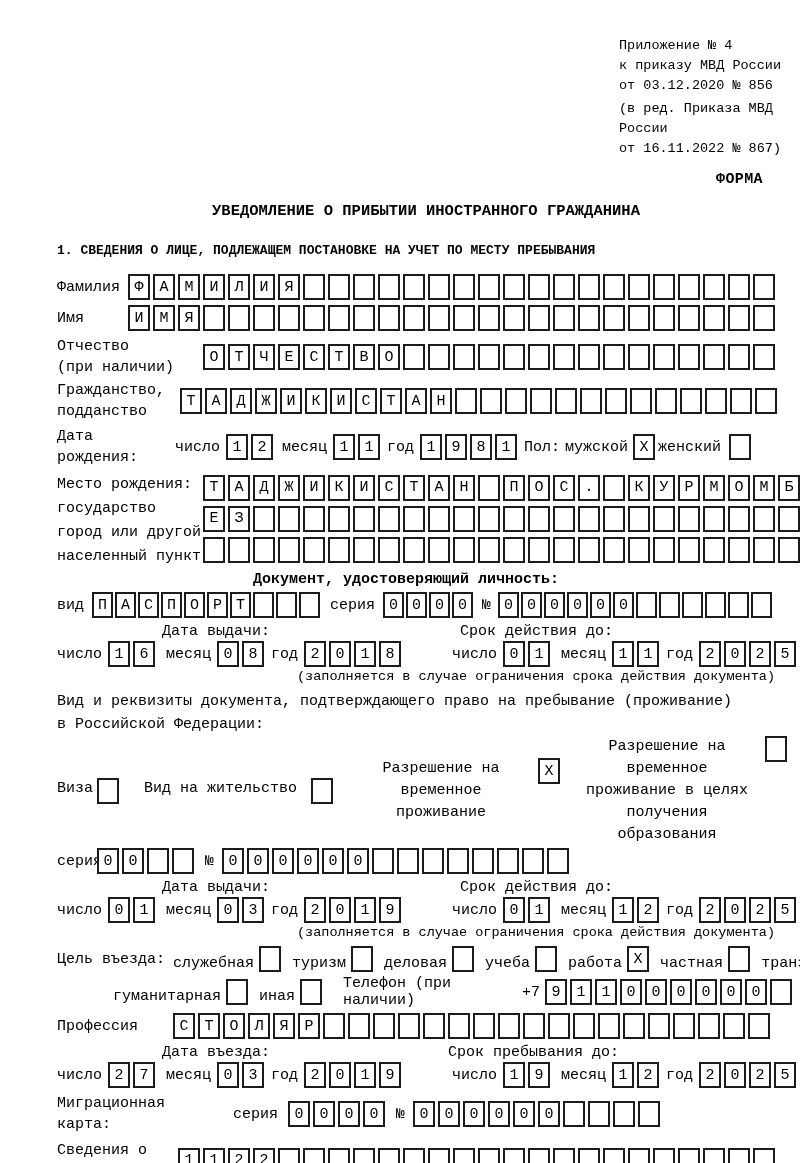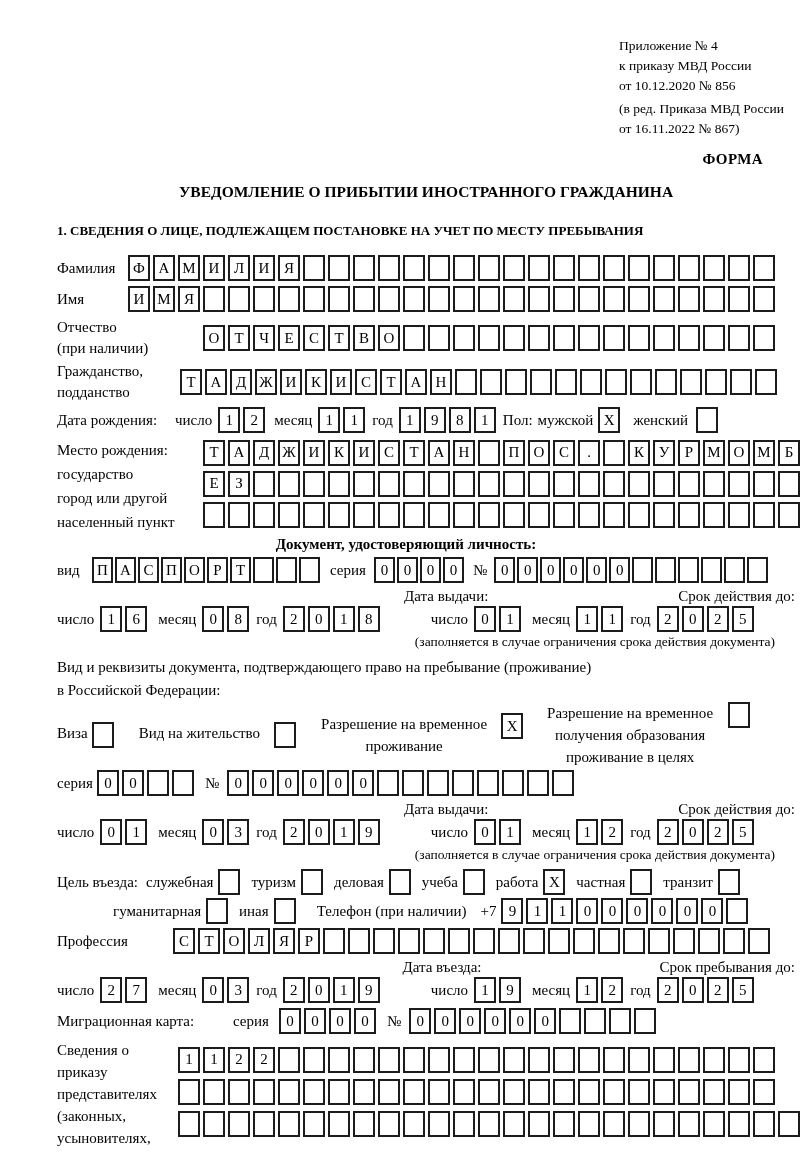--- a/index.html
+++ b/index.html
@@ -1,52 +1,52 @@
 <!DOCTYPE html>
 <html><head>
 <meta charset="utf-8">
 <style>
   html,body{margin:0;padding:0;background:#fff;}
   .page{width:800px;height:1163px;box-sizing:border-box;padding:36px 5px 0 57px;
-        font-family:Liberation Serif, serif;font-size:15px;color:#000;overflow:hidden;background:#fff;}
+        font-family:Liberation Mono, monospace;font-size:15px;color:#000;overflow:hidden;background:#fff;}
   .appendix{margin-left:562px;font-size:13.5px;line-height:20px;}
   .appendix .amend{margin-top:3px;}
   .forma{font-weight:bold;text-align:right;margin:12px 32px 0 0;font-size:15px;letter-spacing:.4px;}
   .title{font-weight:bold;text-align:center;font-size:15.5px;line-height:23px;margin-top:12px;}
   .t-underline{display:inline-block;width:58px;border-bottom:2px solid #3a3a3a;height:13px;margin-left:12px;}
   .sect{font-weight:bold;font-size:13px;margin-top:20px;margin-bottom:16px;}
   .frow{display:flex;align-items:center;margin-bottom:2px;flex-wrap:nowrap;}
   .flabel{flex:none;line-height:21px;}
   .cellrow{display:flex;flex:none;}
   .cell{flex:none;width:18px;height:22px;border:2px solid #1c1c1c;margin-right:3px;
         display:flex;align-items:center;justify-content:center;font-size:15px;line-height:1;background:#fff;}
   .tight .cell{width:17px;margin-right:2px;}
   .mb5{margin-bottom:5px;}
   .lblcol{flex:none;line-height:24px;}
   .rowstack .cellrow{margin-bottom:5px;}
   .dochead{font-weight:bold;text-align:center;margin:2px 40px 4px 0;}
-  .dlr{display:flex;margin-bottom:1px;justify-content:flex-end;}
+  .dlr{display:flex;margin-bottom:1px;}
   .dg{display:flex;align-items:center;flex:none;}
   .dg .w{margin-right:6px;}
   .note{font-size:13.5px;text-align:right;margin:1px 20px 6px 0;}
-  .chk{display:flex;align-items:center;margin-left:8px;flex:none;}
+  .chk{display:flex;align-items:flex-end;margin-left:8px;flex:none;}
   .chk-l{margin-right:5px;}
   .ptype{display:flex;align-items:flex-start;flex:none;}
   .ptype .pl{text-align:center;line-height:22px;}
   .rd{line-height:23px;}
 </style>
 </head>
 <body>
 
 <div class="page">
 
   <div class="appendix">
     <div>Приложение № 4</div>
     <div>к приказу МВД России</div>
-    <div>от 10.12.2020 № 856</div>
+    <div>от 03.12.2020 № 856</div>
     <div class="amend">(в ред. Приказа МВД России</div>
     <div>от 16.11.2022 № 867)</div>
   </div>
 
   <div class="forma">ФОРМА</div>
 
   <div class="title">
     <div>УВЕДОМЛЕНИЕ О ПРИБЫТИИ ИНОСТРАННОГО ГРАЖДАНИНА</div>
   </div>
 
@@ -198,21 +198,21 @@
       <span class="cellrow">
           <span class="cell">1</span>
           <span class="cell">9</span>
           <span class="cell">8</span>
           <span class="cell">1</span>
         </span>
     </span>
     <span style="margin-left:4px">Пол:</span>
     <span style="margin-left:5px;margin-right:5px">мужской</span>
     <span class="cell">X</span>
-    <span style="margin-left:10px;margin-right:8px">женский</span>
+    <span style="margin-right:8px">женский</span>
     <span class="cell"></span>
   </div>
 
   <div class="frow">
     <span class="lblcol" style="width:146px">
       <span style="display:block">Место рождения:</span>
       <span style="display:block">государство</span>
       <span style="display:block">город или другой</span>
       <span style="display:block">населенный пункт</span>
     </span>
@@ -399,22 +399,22 @@
     <span class="ptype" style="margin-left:16px">
       <span class="pl" style="width:178px">
         <span style="display:block">Разрешение на временное</span>
         <span style="display:block">проживание</span>
       </span>
       <span class="cell" style="margin-left:8px">X</span>
     </span>
     <span class="ptype" style="margin-left:14px">
       <span class="pl" style="width:180px">
         <span style="display:block">Разрешение на временное</span>
+        <span style="display:block">проживание в целях</span>
         <span style="display:block">получения образования</span>
-        <span style="display:block">проживание в целях</span>
       </span>
       <span class="cell" style="margin-left:8px"></span>
     </span>
   </div>
 
   <div class="frow mb5" style="align-items:center;margin-top:2px">
     <span class="flabel" style="width:40px">серия</span>
     <span class="cellrow">
         <span class="cell">0</span>
         <span class="cell">0</span>

